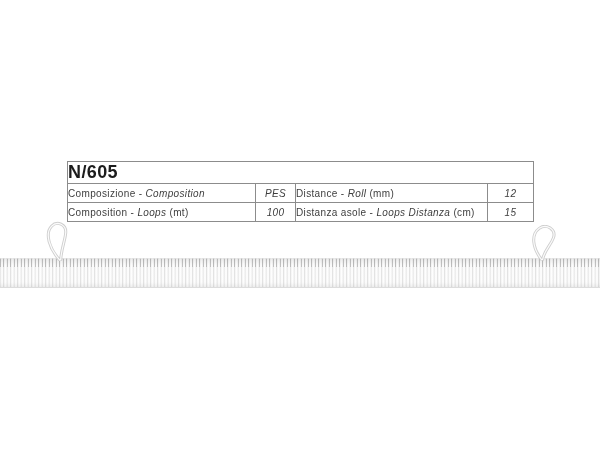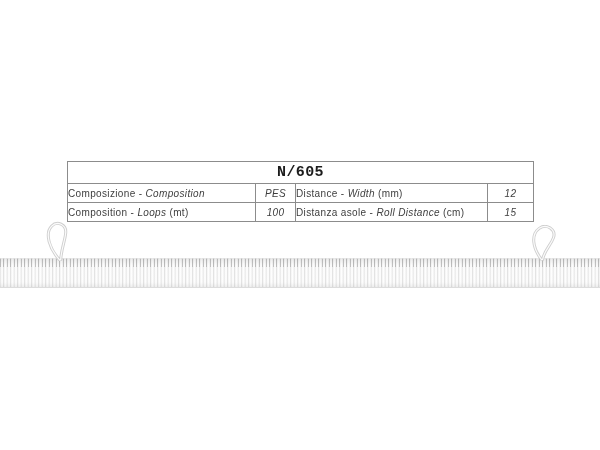--- a/index.html
+++ b/index.html
@@ -18,22 +18,22 @@
   table.spec-table{
     position:absolute;left:67px;top:161px;width:466px;height:61px;
     border-collapse:collapse;table-layout:fixed;
     color:var(--text);
   }
   table.spec-table th, table.spec-table td{
     border:1px solid var(--table-border);
     padding:0;overflow:hidden;white-space:pre;
   }
   table.spec-table th{
-    height:21px;font-size:15px;font-weight:bold;color:var(--title);
-    text-align:center;letter-spacing:.4px;font-family:Liberation Mono, monospace;
+    height:21px;font-size:18px;font-weight:bold;color:var(--title);
+    text-align:left;letter-spacing:.4px;
   }
   table.spec-table td{
     height:18px;font-size:10px;letter-spacing:.35px;
   }
   td.lbl{padding-left:6px;text-align:left;}
   td.val{text-align:center;font-style:italic;}
   .col1{width:188px;}.col2{width:40px;}.col3{width:192px;}.col4{width:46px;}
   td.lbl i{font-style:italic;}
 
   
@@ -75,27 +75,27 @@
     </colgroup>
     <thead>
       <tr>
         <th colspan="4">N/605</th>
       </tr>
     </thead>
     <tbody>
       <tr>
         <td class="lbl"><span>Composizione - </span><i>Composition</i><span></span></td>
         <td class="val">PES</td>
-        <td class="lbl"><span>Distance - </span><i>Width</i><span> (mm)</span></td>
+        <td class="lbl"><span>Distance - </span><i>Roll</i><span> (mm)</span></td>
         <td class="val">12</td>
       </tr>
       <tr>
         <td class="lbl"><span>Composition - </span><i>Loops</i><span> (mt)</span></td>
         <td class="val">100</td>
-        <td class="lbl"><span>Distanza asole - </span><i>Roll Distance</i><span> (cm)</span></td>
+        <td class="lbl"><span>Distanza asole - </span><i>Loops Distanza</i><span> (cm)</span></td>
         <td class="val">15</td>
       </tr>
     </tbody>
   </table>
 
   <div class="tape"></div>
 
   <div class="loop loop-left">
     <svg viewBox="0 0 36 40" xmlns="http://www.w3.org/2000/svg">
       <path d="M17 39 C7 27, 3 12, 10 5 C16 -1, 25 4, 24 12 C23 20, 19 28, 18 39" fill="none" stroke="#c9c9c9" stroke-width="3" stroke-linecap="round" opacity="0.9"></path>

